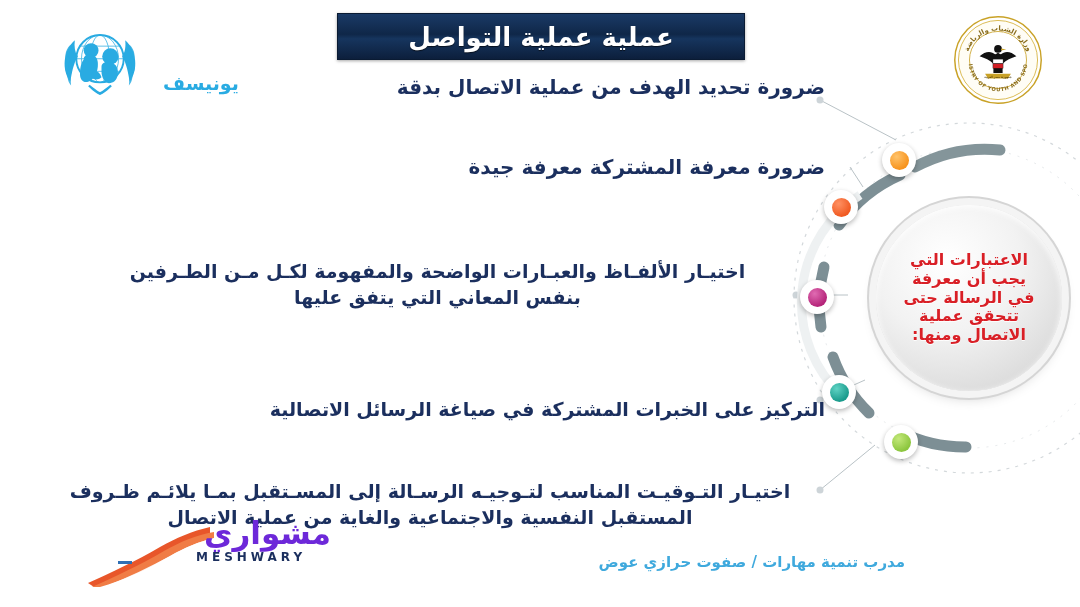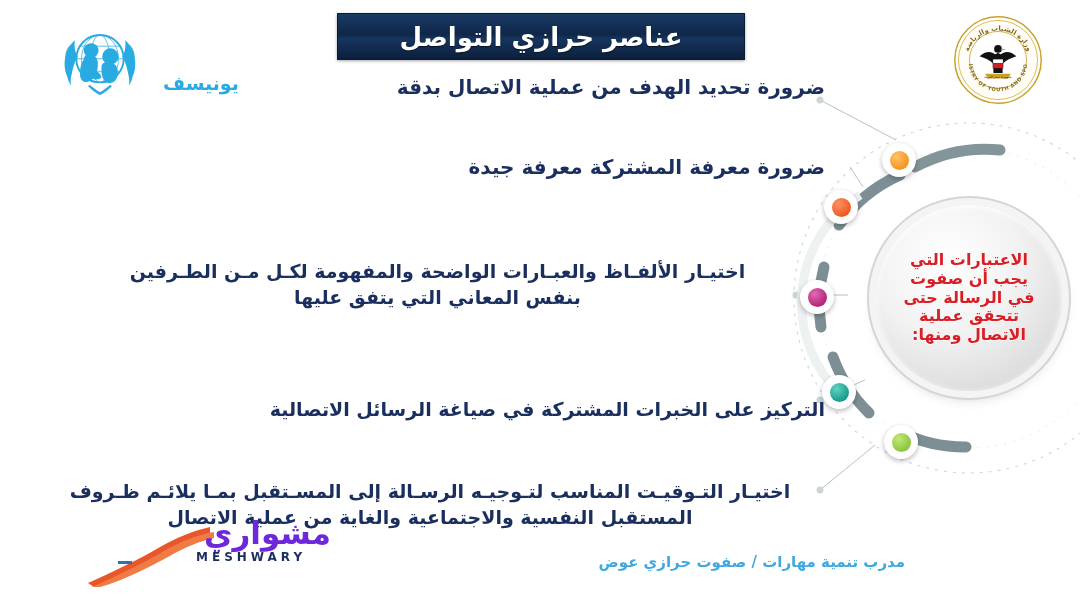--- a/index.html
+++ b/index.html
@@ -224,21 +224,21 @@
         <path d="M38 56 C38 50 44 48 50 50 C56 52 58 58 57 66 C56 76 50 84 44 86 C38 88 33 84 33 76 C33 66 35 60 38 56 Z"></path>
         <circle cx="74" cy="52" r="11"></circle>
         <path d="M62 66 C62 60 68 58 75 60 C82 62 85 68 84 76 C83 84 78 88 72 88 C66 88 62 80 62 72 Z"></path>
         <path d="M50 72 C56 70 60 74 62 80 C58 84 52 84 48 80 Z"></path>
       </g>
     </svg>
     <div class="unicef-word">يونيسف</div>
   </div>
 
   <div class="title-banner">
-    <span class="title-text">عناصر حرازي التواصل</span>
+    <span class="title-text">عملية عملية التواصل</span>
   </div>
 
   <div class="ministry-block">
     <svg viewBox="0 0 100 100" width="92" height="92">
       <defs>
         <path id="arcTop" d="M16 52 A34 34 0 0 1 84 52"></path>
         <path id="arcBot" d="M18 52 A32 32 0 0 0 82 52"></path>
       </defs>
       <circle cx="50" cy="50" r="47" fill="#ffffff" stroke="#c9a227" stroke-width="1.6"></circle>
       <circle cx="50" cy="50" r="43" fill="#fffdf5" stroke="#d8b647" stroke-width="1"></circle>
@@ -292,21 +292,21 @@
       </g>
 
       <g fill="none" stroke="#eef1f2" stroke-width="9">
         <path d="M160 100 A128 128 0 0 0 141 300"></path>
       </g>
     </svg>
 
     
     <div class="center-hub">
       <span class="hub-text">الاعتبارات التي
-يجب أن صفوت
+يجب أن معرفة
 في الرسالة حتى
 تتحقق عملية
 الاتصال ومنها:</span>
     </div>
 
     
     <div class="node-dot" style="left:182px; top:48px;">
       <i style="background: radial-gradient(circle at 35% 30%, #ffc36b, #f7941e 70%);"></i>
     </div>
     <div class="node-dot" style="left:124px; top:95px;">

